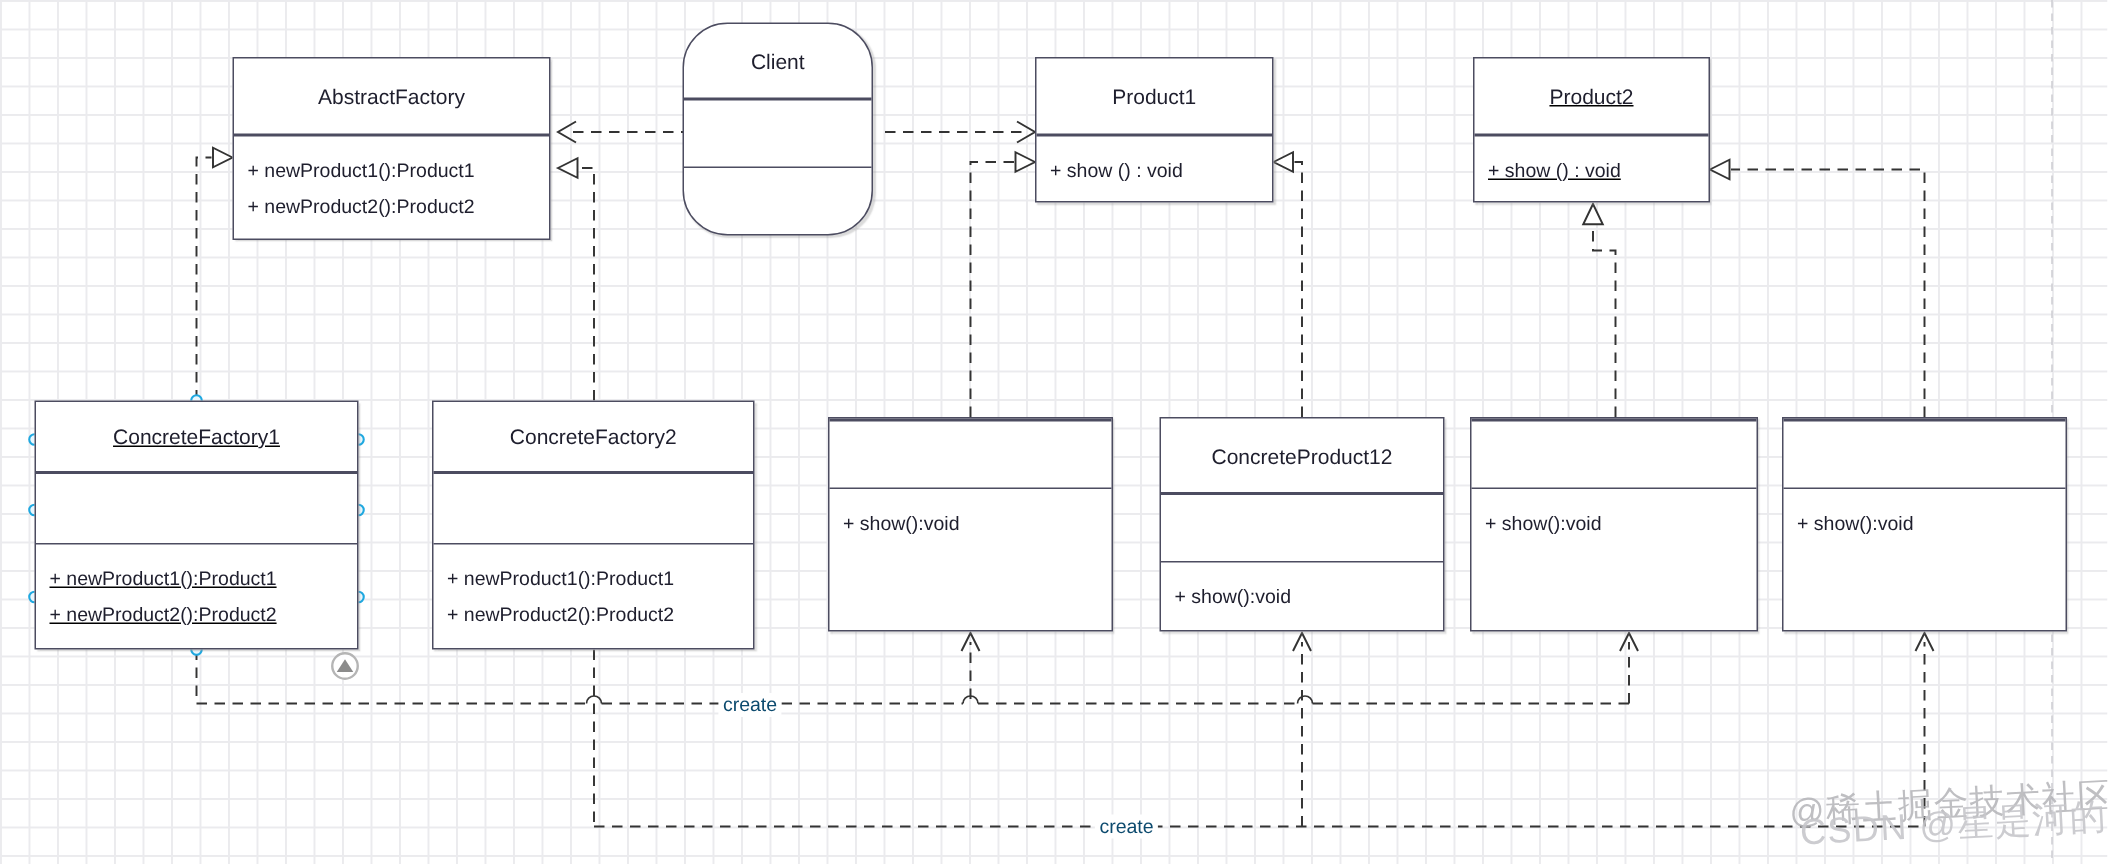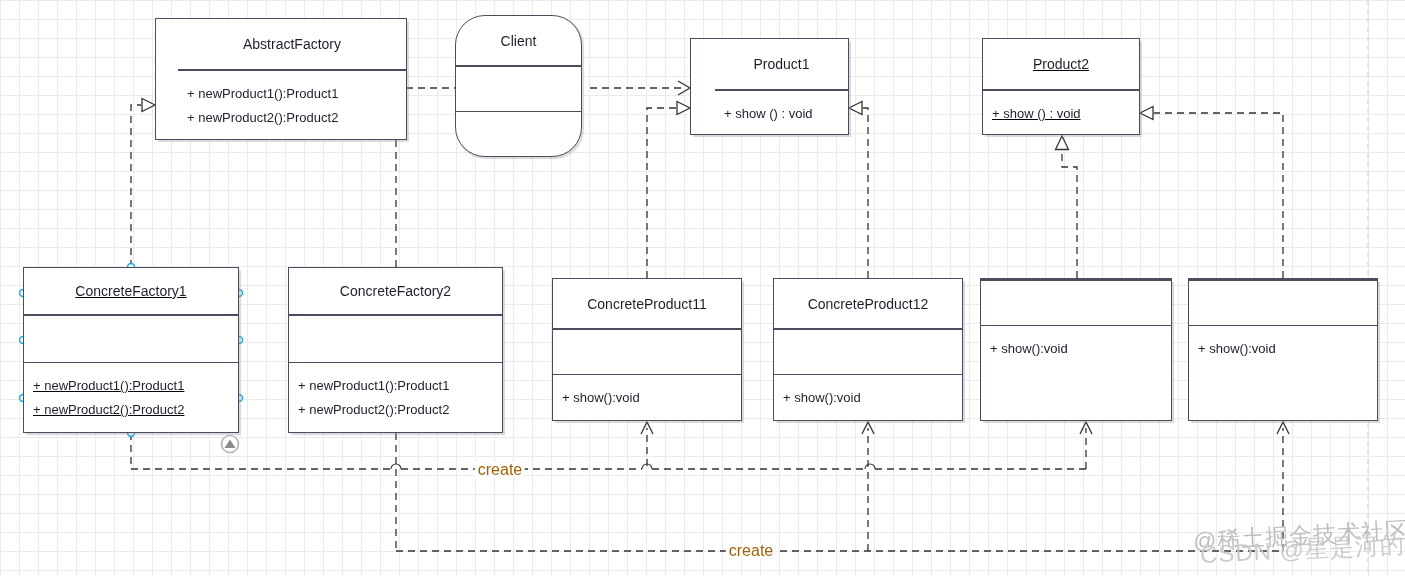--- a/index.html
+++ b/index.html
@@ -18,21 +18,21 @@
     box-shadow:1.5px 1.5px 1px rgba(150,150,150,.35);
   }
   .uml-title{
     display:flex;align-items:center;justify-content:center;
     box-sizing:border-box;font-size:14px;color:#1e1e2d;white-space:nowrap;
   }
   .uml-section{box-sizing:border-box;border-top:1.3px solid #4c4c60;overflow:hidden;}
   .uml-section.first{border-top-width:2.2px;}
   .uml-member{font-size:13px;line-height:24px;padding-left:9px;white-space:nowrap;color:#1e1e2d;}
   .edge-label{
-    position:absolute;font-size:16px;line-height:16px;color:#a16207;
+    position:absolute;font-size:13px;line-height:16px;color:#0c4a6e;
     background:#fff;padding:0 3px;transform:translateX(-50%);white-space:nowrap;
   }
   .watermark{position:absolute;white-space:nowrap;transform:rotate(-3deg);transform-origin:left center;letter-spacing:1px;}
   .wm1{left:1193px;top:526px;font-size:23px;color:#b4b4b8;opacity:.85;}
   .wm2{left:1200px;top:539px;font-size:24px;color:#c7c7cb;opacity:.9;}
 </style>
 </head>
 <body>
 
 <div id="canvas">
@@ -82,37 +82,37 @@
       <circle cx="23" cy="398" r="3.5"></circle>
         <circle cx="239" cy="398" r="3.5"></circle>
     </g>
     <g>
       <circle cx="230" cy="444" r="8.5" fill="rgba(255,255,255,.9)" stroke="#b5b5b5" stroke-width="1.6"></circle>
       <path d="M230 439.5 L235.5 448 L224.5 448 Z" fill="#8b8b8b"></path>
     </g>
   </svg>
 
   <div id="class-boxes">
-      <div class="uml-class" style="left: 155px; top: 18px; width: 252px; height: 122px; border-color: rgb(76, 76, 96); padding-left: 22px;">
+      <div class="uml-class" style="left: 155px; top: 38px; width: 212px; height: 122px; border-color: rgb(76, 76, 96);">
         <div class="uml-title" style="height: 50px;">
           <span>AbstractFactory</span>
         </div>
         <div class="uml-section first" style="height: 72px; border-top-color: rgb(76, 76, 96); padding-top: 11px;">
           <div class="uml-member">+ newProduct1():Product1</div>
           <div class="uml-member">+ newProduct2():Product2</div>
         </div>
       </div>
       <div class="uml-class" style="left: 455px; top: 15px; width: 127px; height: 142px; border-color: rgb(76, 76, 96); border-radius: 30px;">
         <div class="uml-title" style="height: 49px;">
           <span>Client</span>
         </div>
         <div class="uml-section first" style="height: 46px; border-top-color: rgb(76, 76, 96);"></div>
         <div class="uml-section" style="height: 47px; border-top-color: rgb(76, 76, 96);"></div>
       </div>
-      <div class="uml-class" style="left: 690px; top: 38px; width: 159px; height: 97px; border-color: rgb(76, 76, 96); padding-left: 24px;">
+      <div class="uml-class" style="left: 690px; top: 38px; width: 159px; height: 97px; border-color: rgb(76, 76, 96);">
         <div class="uml-title" style="height: 50px;">
           <span>Product1</span>
         </div>
         <div class="uml-section first" style="height: 47px; border-top-color: rgb(76, 76, 96); padding-top: 10.5px;">
           <div class="uml-member">+ show () : void</div>
         </div>
       </div>
       <div class="uml-class" style="left: 982px; top: 38px; width: 158px; height: 97px; border-color: rgb(76, 76, 96); text-decoration: underline;">
         <div class="uml-title" style="height: 50px;">
           <span>Product2</span>
@@ -135,23 +135,20 @@
         <div class="uml-title" style="height: 46px;">
           <span>ConcreteFactory2</span>
         </div>
         <div class="uml-section first" style="height: 48px; border-top-color: rgb(76, 76, 96);"></div>
         <div class="uml-section" style="height: 72px; border-top-color: rgb(76, 76, 96); padding-top: 11px;">
           <div class="uml-member">+ newProduct1():Product1</div>
           <div class="uml-member">+ newProduct2():Product2</div>
         </div>
       </div>
       <div class="uml-class" style="left: 552px; top: 278px; width: 190px; height: 143px; border-color: rgb(76, 76, 96);">
-        <div class="uml-title" style="height: 49px;">
-          <span>ConcreteProduct11</span>
-        </div>
         <div class="uml-section first" style="height: 46px; border-top-color: rgb(76, 76, 96);"></div>
         <div class="uml-section" style="height: 48px; border-top-color: rgb(76, 76, 96); padding-top: 11px;">
           <div class="uml-member">+ show():void</div>
         </div>
       </div>
       <div class="uml-class" style="left: 773px; top: 278px; width: 190px; height: 143px; border-color: rgb(76, 76, 96);">
         <div class="uml-title" style="height: 49px;">
           <span>ConcreteProduct12</span>
         </div>
         <div class="uml-section first" style="height: 46px; border-top-color: rgb(76, 76, 96);"></div>

